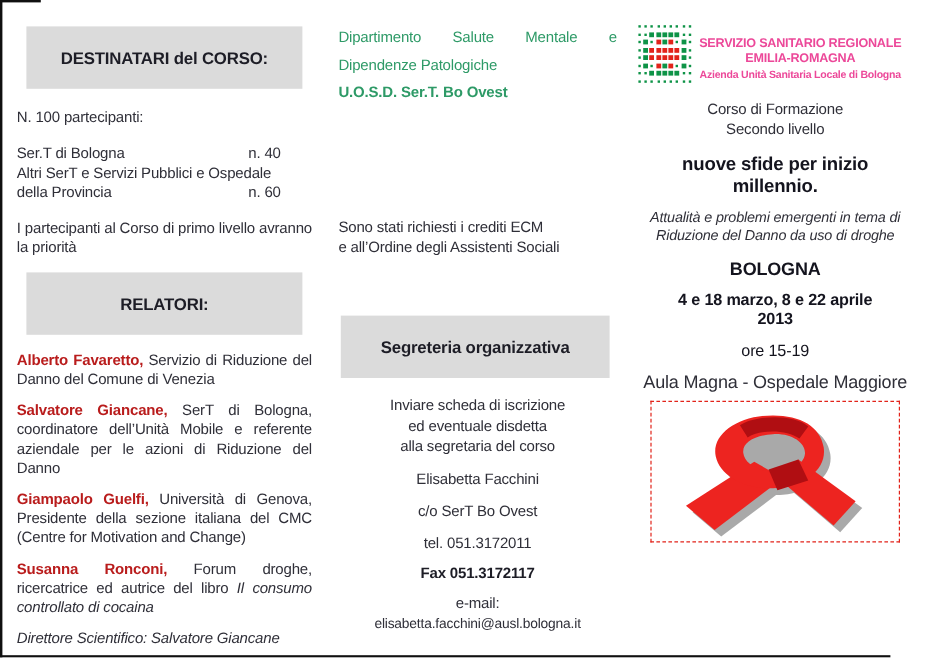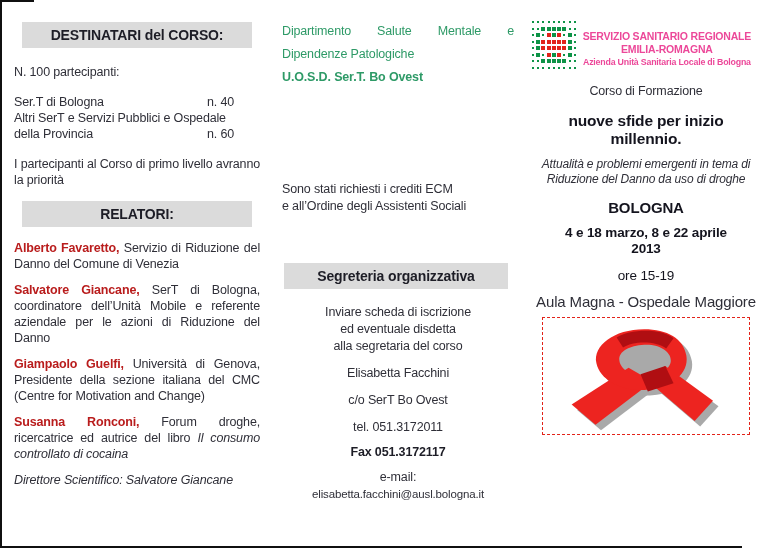--- a/index.html
+++ b/index.html
@@ -10,21 +10,21 @@
   }
   .edge-left{position:absolute;left:0;top:0;width:2px;height:548px;background:#101010;}
   .edge-bottom{position:absolute;left:0;bottom:0;width:742px;height:2px;background:#101010;}
   .edge-top{position:absolute;left:0;top:0;width:34px;height:2px;background:#101010;}
   .cols{display:flex;width:100%;height:100%;}
   .col-left{width:270px;padding:22px 10px 0 14px;box-sizing:border-box;}
   .col-mid{width:248px;padding:20px 4px 0 12px;box-sizing:border-box;}
   .col-right{flex:1;padding:17px 12px 0 6px;box-sizing:border-box;text-align:center;}
   .graybar{
     background:#dbdbdb;text-align:center;font-weight:bold;font-size:14px;
-    color:#1d1d26;padding:5px 0;margin:0 8px;
+    color:#1d1d26;padding:18px 0;margin:0 8px;
   }
   .jpara{text-align:justify;}
   .quota-row{display:flex;justify-content:space-between;padding-right:26px;}
   .mt8{margin-top:8px}.mt10{margin-top:10px}.mt14{margin-top:14px}.mt16{margin-top:16px}
   .bold{font-weight:bold;color:#1d1d26;}
   .italic{font-style:italic;}
   .speaker{margin-top:10px;text-align:justify;}
   .speaker .name{font-weight:bold;color:#b91c1c;}
   .director{margin-top:10px;font-style:italic;text-align:justify;}
   
@@ -209,20 +209,21 @@
           </div>
         <div class="logo-text">
           <div class="l1">SERVIZIO SANITARIO REGIONALE</div>
           <div class="l1">EMILIA-ROMAGNA</div>
           <div class="l3">Azienda Unità Sanitaria Locale di Bologna</div>
         </div>
       </div>
 
       <div class="course">
         <div>Corso di Formazione</div>
+        <div>Secondo livello</div>
       </div>
 
       <div class="main-title">
         <div>nuove sfide per inizio</div>
         <div>millennio.</div>
       </div>
 
       <div class="subtitle">
         <div>Attualità e problemi emergenti in tema di</div>
         <div>Riduzione del Danno da uso di droghe</div>

